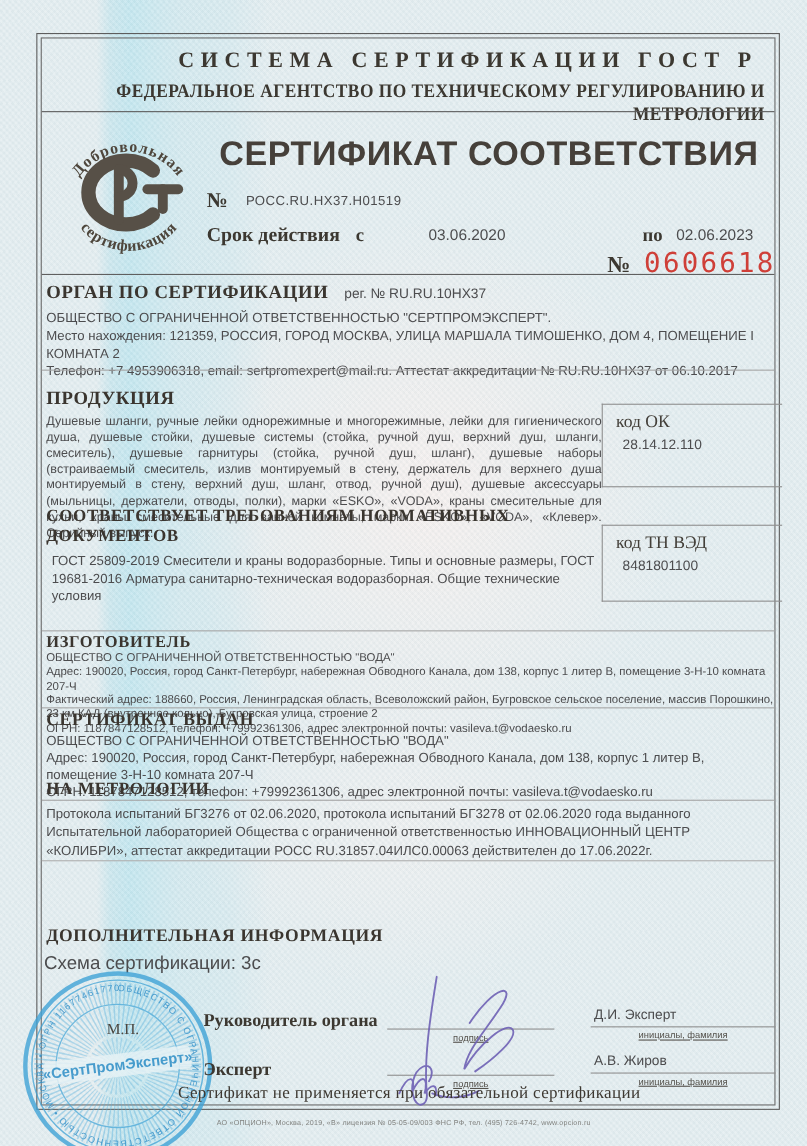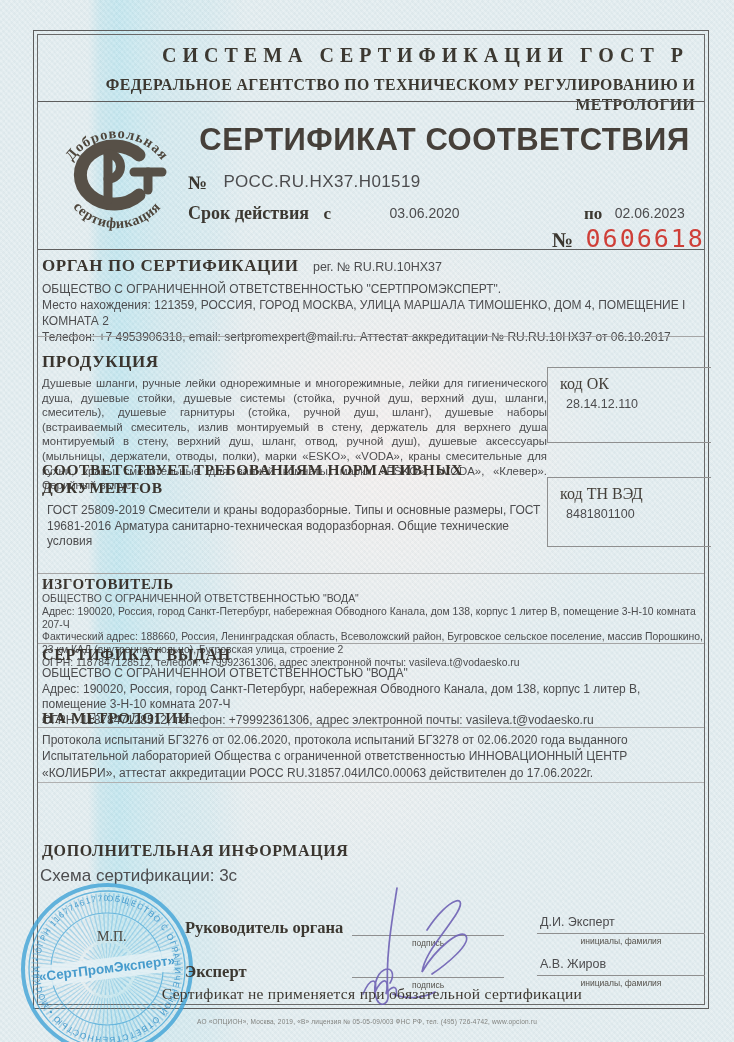--- a/index.html
+++ b/index.html
@@ -21,21 +21,21 @@
   .frame { position:absolute; left:33px; top:30px; right:25px; bottom:33px; border:1.2px solid #5d5d5d; }
   .frame-inner { position:absolute; inset:3px; border:1px solid #6a6a6a; }
   .abs { position:absolute; }
   .serifB { font-family:"Liberation Serif", serif; font-weight:bold; color:#3c3831; }
   .rule { position:absolute; height:0; border-top:1px solid #8f8f8f; left:38px; right:30px; }
   .sec-h { font-family:"Liberation Serif", serif; font-weight:bold; color:#3a352f; letter-spacing:0.6px; }
   .body-txt { color:#4c4c4e; }
   .code-box { position:absolute; border:1px solid #8f8f8f; border-right:none; background:transparent; }
   .code-label { font-family:"Liberation Serif", serif; color:#44403a; font-size:16px; padding:7px 0 0 12px; }
   .code-value { font-size:12.5px; color:#4c4c4e; padding:4px 0 0 18px; }
-  .cap { font-size:8.5px; color:#55524c; text-align:center; }
+  .cap { font-size:8.5px; color:#55524c; text-align:center;text-decoration:underline; }
   .sigline { border-bottom:1px solid #8f8f8f; }
   .stamp-wrap { position:absolute; left:18px; top:880px; width:178px; height:178px; opacity:0.88; }
   .mp { position:absolute; left:97px; top:929px; font-family:"Liberation Serif", serif; font-size:14px; color:#4b463f; z-index:5; }
 </style>
 </head>
 <body>
 
 <div class="page">
 
   <div class="frame">
@@ -66,21 +66,21 @@
       <path d="M 66,46 A 12,12 0 1 1 66,71" fill="none" stroke="#575047" stroke-width="9" stroke-linecap="round"></path>
       <path d="M 92,64 L 120,64" stroke="#575047" stroke-width="9" stroke-linecap="round"></path>
       <path d="M 106,64 L 106,82" stroke="#575047" stroke-width="9" stroke-linecap="round"></path>
     </g>
   </svg>
 
   <div class="abs" style="left:192px; top:122px; width:505px; text-align:center; font-weight:bold; font-size:31px; letter-spacing:0.5px; color:#46403a;">СЕРТИФИКАТ СООТВЕТСТВИЯ</div>
 
   <div class="abs" style="left:188px; top:172px;">
     <span class="serifB" style="font-size:19px;">№</span>
-    <span class="body-txt" style="font-size:17px; letter-spacing:0.4px; margin-left:12px; vertical-align:2px;">РОСС.RU.HX37.H01519</span>
+    <span class="body-txt" style="font-size:12px; letter-spacing:0.4px; margin-left:12px; vertical-align:2px;">РОСС.RU.HX37.H01519</span>
   </div>
 
   <div class="abs" style="left:188px; top:203px; width:520px;">
     <span class="serifB" style="font-size:18px;">Срок действия</span>
     <span class="serifB" style="font-size:17px; margin-left:10px;">с</span>
     <span class="body-txt" style="font-size:14px; margin-left:6px; vertical-align:1.5px;padding-left:48px;">03.06.2020</span>
     <span class="serifB" style="font-size:17px; margin-left:120px;">по</span>
     <span class="body-txt" style="font-size:14px; margin-left:8px; vertical-align:1.5px;">02.06.2023</span>
   </div>
 

